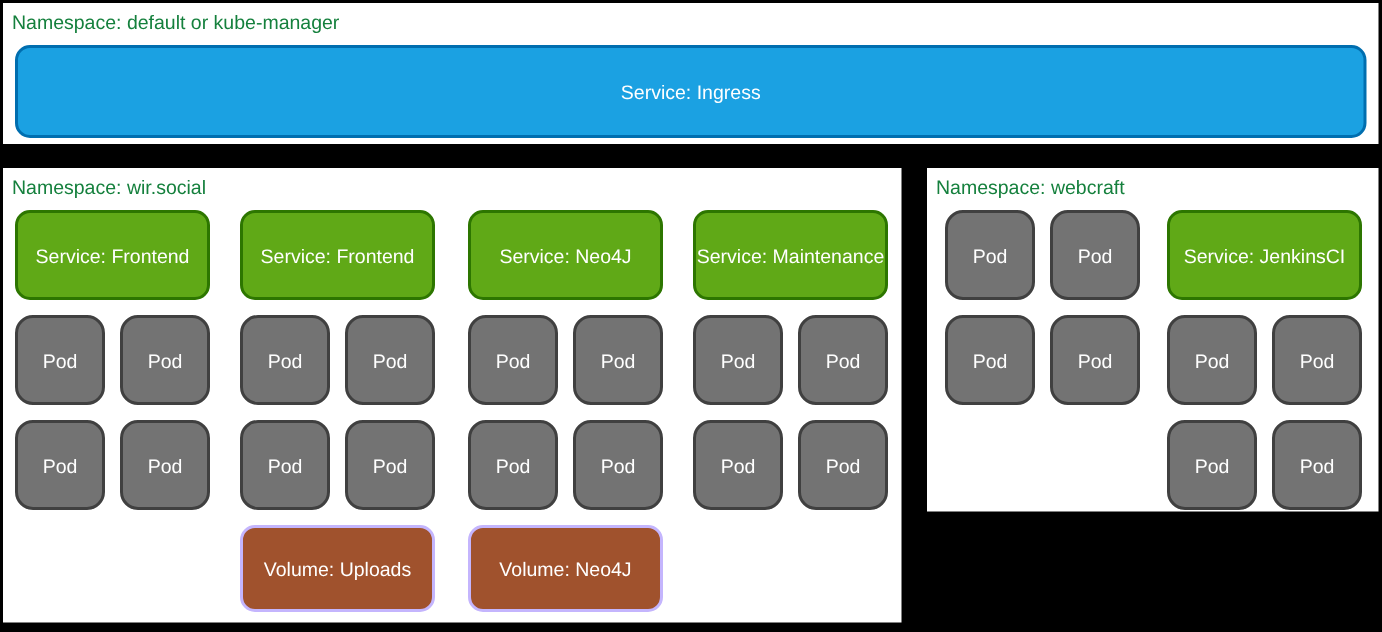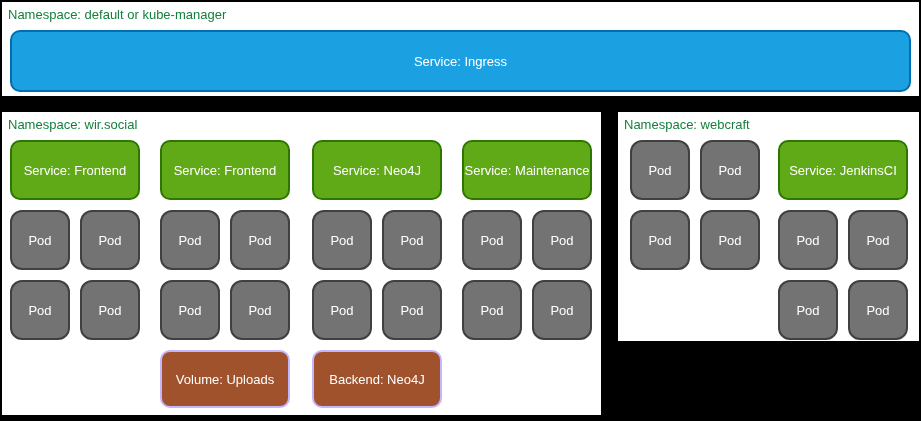--- a/index.html
+++ b/index.html
@@ -116,21 +116,21 @@
   <div class="col col-ws-2">
     <div class="node service">Service: Neo4J</div>
     <div class="pod-row">
       <div class="node pod">Pod</div>
       <div class="node pod">Pod</div>
     </div>
     <div class="pod-row">
       <div class="node pod">Pod</div>
       <div class="node pod">Pod</div>
     </div>
-    <div class="node volume">Backend: Neo4J</div>
+    <div class="node volume">Volume: Neo4J</div>
   </div>
 
   <div class="col col-ws-3">
     <div class="node service">Service: Maintenance</div>
     <div class="pod-row">
       <div class="node pod">Pod</div>
       <div class="node pod">Pod</div>
     </div>
     <div class="pod-row">
       <div class="node pod">Pod</div>

